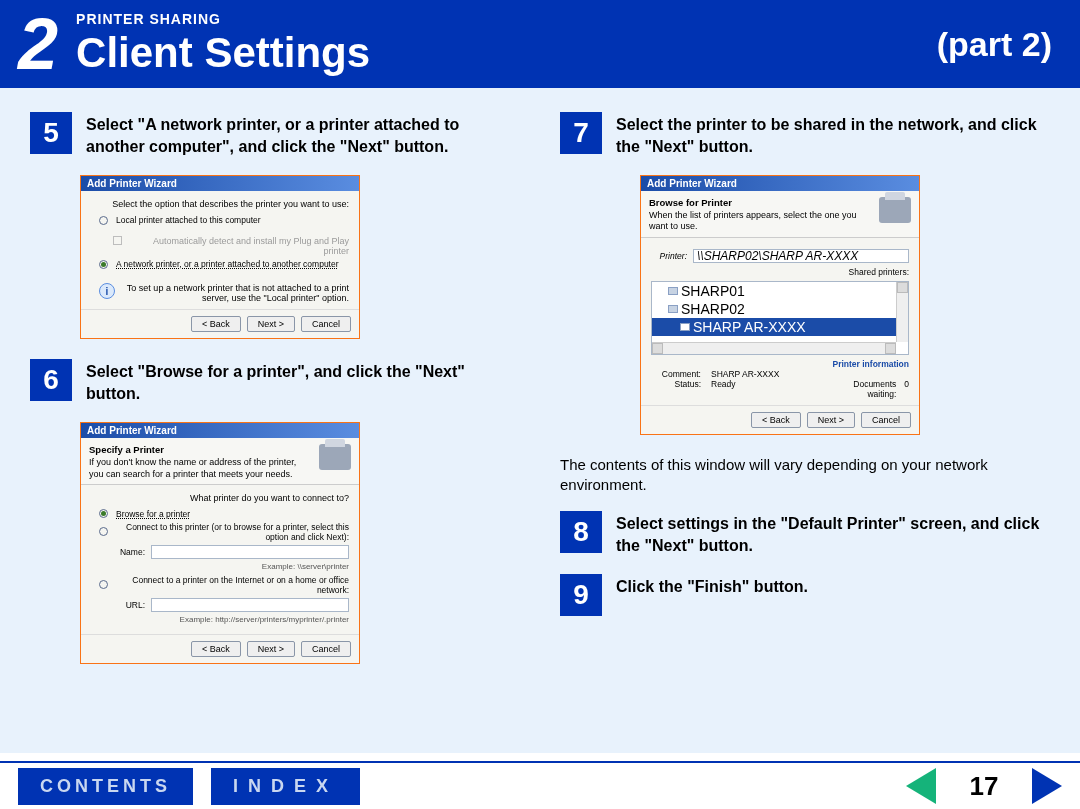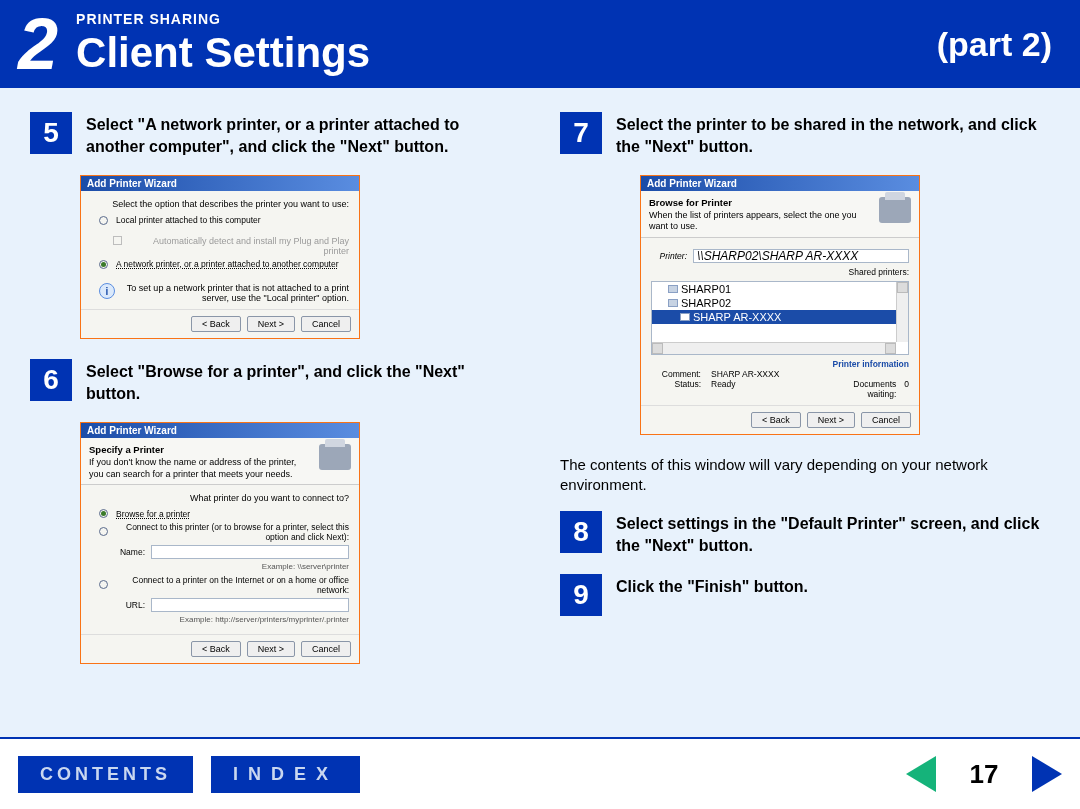--- a/index.html
+++ b/index.html
@@ -147,40 +147,40 @@
   }
   .wiz-btn {
     font-size: 9px; padding: 2px 10px; border: 1px solid #8a96a8; background: #efefef;
     border-radius: 2px;
   }
   
   .browse-list {
     border: 1px solid #a9b7c9; background:#fff; height: 74px; margin: 4px 0;
     position: relative; overflow: hidden;
   }
-  .tree-item { font-size: 11px; padding: 1px 4px 1px 16px; display:flex; align-items:center; gap:3px; }
+  .tree-item { font-size: 14px; padding: 1px 4px 1px 16px; display:flex; align-items:center; gap:3px; }
   .tree-item.indent { padding-left: 28px; }
   .tree-item.sel { background: #1b4ca8; color: #fff; }
   .tree-icon { width:10px; height:8px; background:#c7d3e3; border:1px solid #8aa0c4; }
   .scroll-v { position:absolute; right:0; top:0; bottom:12px; width:12px; background:#efefef; border-left:1px solid #ccc; }
   .scroll-v .arw { height:11px; background:#dcdcdc; border:1px solid #bbb; }
   .scroll-h { position:absolute; left:0; right:12px; bottom:0; height:12px; background:#efefef; border-top:1px solid #ccc; display:flex; }
   .scroll-h .arw { width:11px; background:#dcdcdc; border:1px solid #bbb; }
   .scroll-h .track { flex:1; }
   .pinfo { font-size: 8.5px; margin-top:4px; }
   .pinfo .hdr2 { color:#1b4ca8; font-weight:bold; }
   .pinfo-row { display:flex; gap:10px; }
   .pinfo-row span:first-child { width:50px; }
   .pinfo-right { display:flex; gap:8px; }
 
   
   .footer {
     position: absolute;
     left: 0; right: 0; bottom: 0;
-    height: 72px;
+    height: 48px;
     background: #fff;
     display: flex;
     align-items: center;
     padding: 0 18px;
     gap: 18px;
     border-top: 2px solid #0033b3;
   }
   .foot-btn {
     background: #0033b3;
     color: #c9d7f0;

